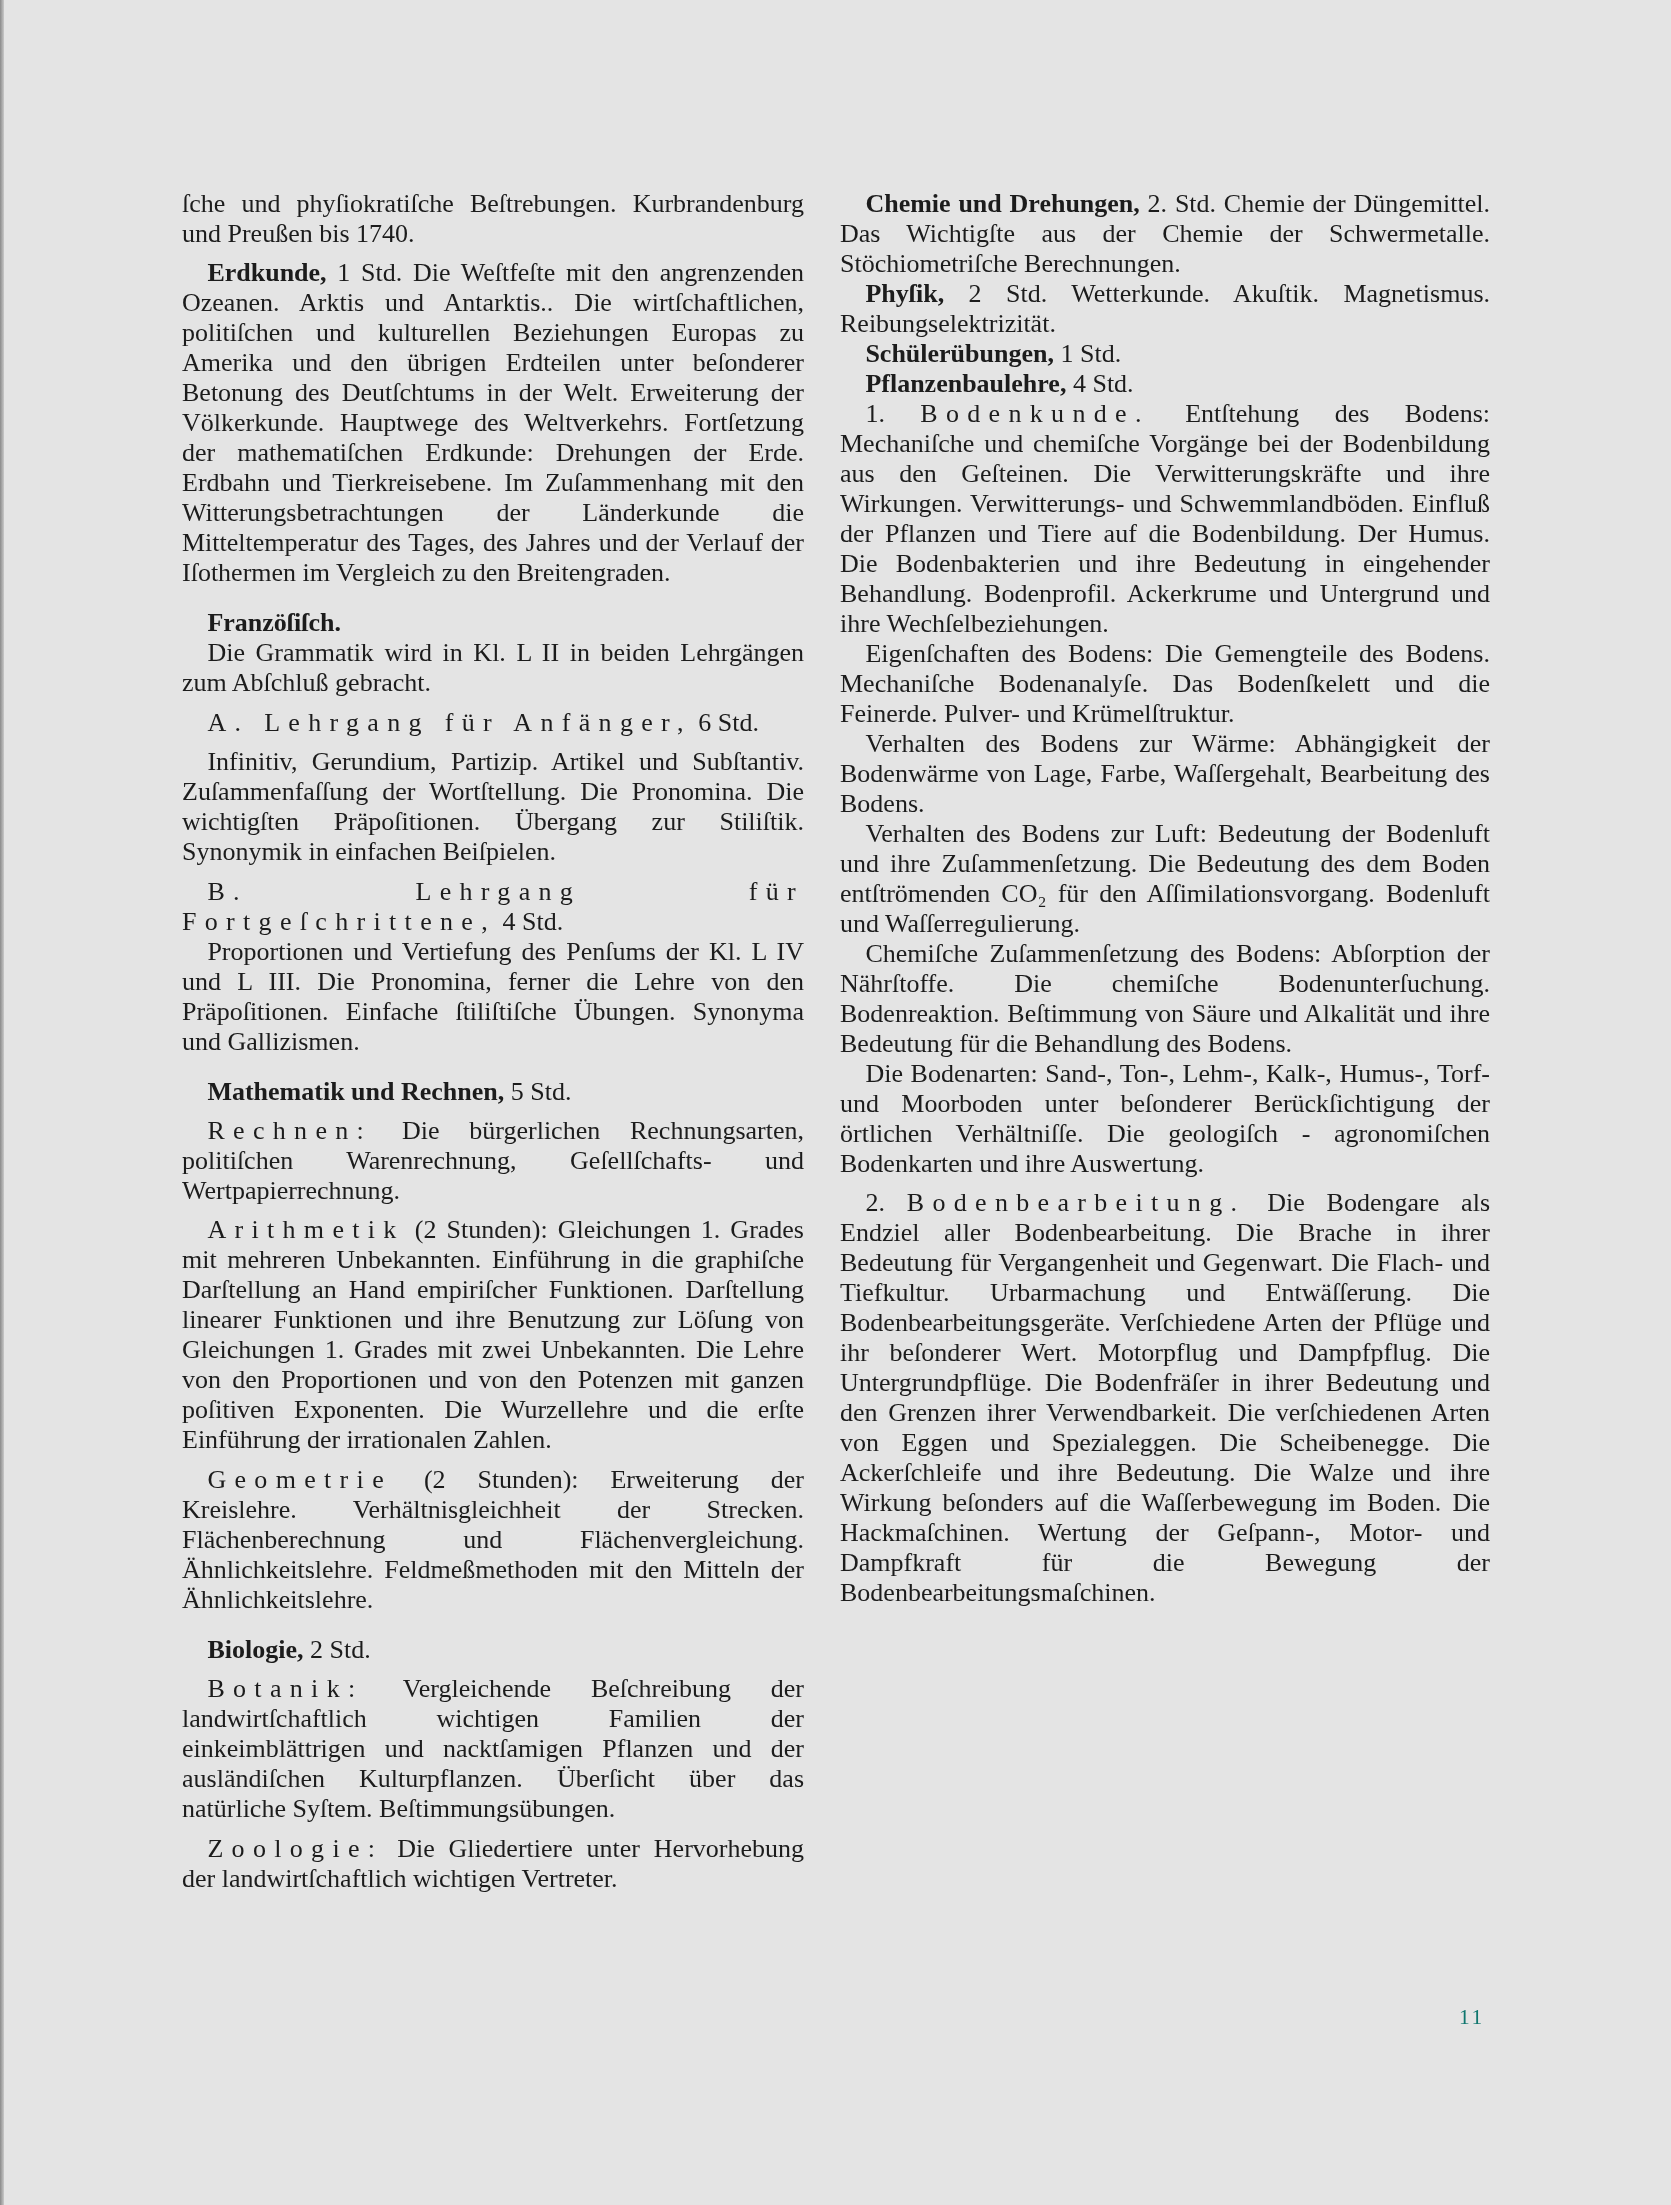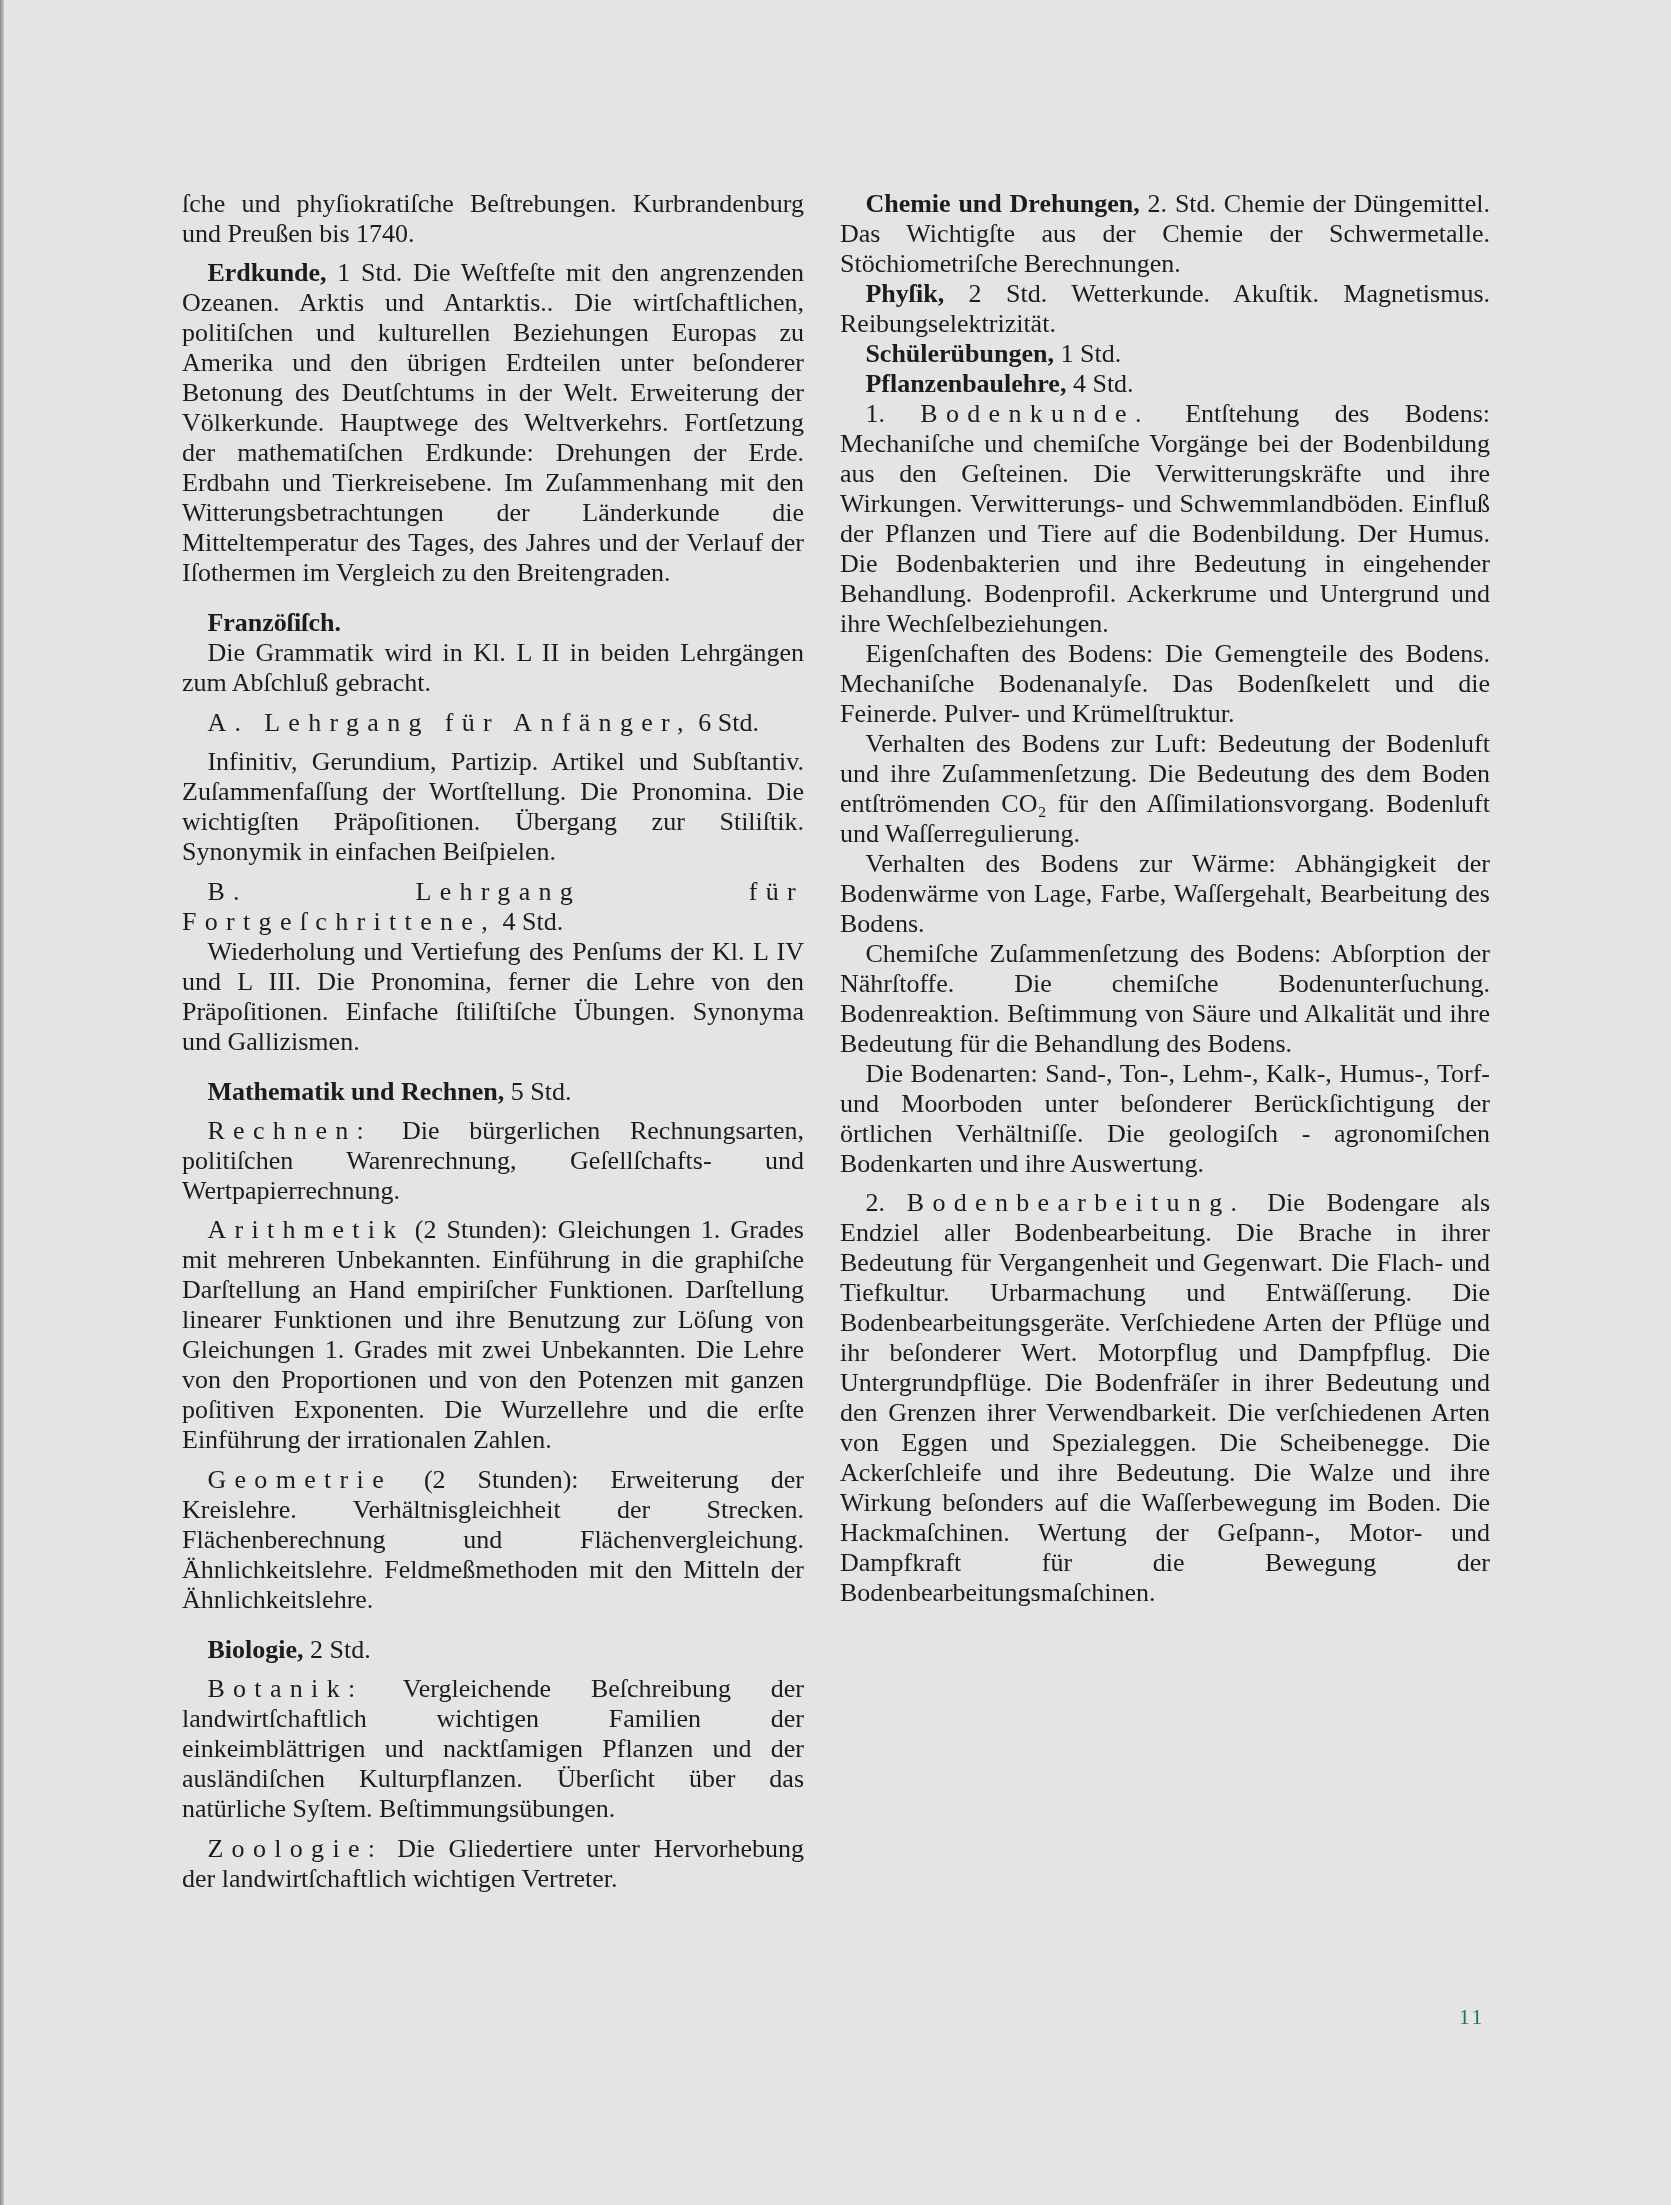--- a/index.html
+++ b/index.html
@@ -43,40 +43,40 @@
 
   <p class="para indent gap"><span class="heading">Erdkunde,</span><span> 1 Std. Die Weſtfeſte mit den angrenzenden Ozeanen. Arktis und Antarktis.. Die wirtſchaftlichen, politiſchen und kulturellen Beziehungen Europas zu Amerika und den übrigen Erdteilen unter beſonderer Betonung des Deutſchtums in der Welt. Erweiterung der Völkerkunde. Hauptwege des Weltverkehrs. Fortſetzung der mathematiſchen Erdkunde: Drehungen der Erde. Erdbahn und Tierkreisebene. Im Zuſammenhang mit den Witterungsbetrachtungen der Länderkunde die Mitteltemperatur des Tages, des Jahres und der Verlauf der Iſothermen im Vergleich zu den Breitengraden.</span></p>
 
   <p class="para indent gap-l"><span class="heading">Franzöſiſch.</span></p>
   <p class="para indent"><span>Die Grammatik wird in Kl. L II in beiden Lehrgängen zum Abſchluß gebracht.</span></p>
 
   <p class="para indent gap"><span class="spaced">A. Lehrgang für Anfänger,</span><span> 6 Std.</span></p>
   <p class="para indent gap"><span>Infinitiv, Gerundium, Partizip. Artikel und Subſtantiv. Zuſammenfaſſung der Wortſtellung. Die Pronomina. Die wichtigſten Präpoſitionen. Übergang zur Stiliſtik. Synonymik in einfachen Beiſpielen.</span></p>
 
   <p class="para indent gap"><span class="spaced">B. Lehrgang für Fortgeſchrittene,</span><span> 4 Std.</span></p>
-  <p class="para indent"><span>Wiederholung und Vertiefung des Penſums der Kl. L IV und L III. Die Pronomina, ferner die Lehre von den Präpoſitionen. Einfache ſtiliſtiſche Übungen. Synonyma und Gallizismen.</span></p>
+  <p class="para indent"><span>Proportionen und Vertiefung des Penſums der Kl. L IV und L III. Die Pronomina, ferner die Lehre von den Präpoſitionen. Einfache ſtiliſtiſche Übungen. Synonyma und Gallizismen.</span></p>
 
   <p class="para indent gap-l"><span class="heading">Mathematik und Rechnen,</span><span> 5 Std.</span></p>
   <p class="para indent gap"><span class="spaced">Rechnen:</span><span> Die bürgerlichen Rechnungsarten, politiſchen Warenrechnung, Geſellſchafts- und Wertpapierrechnung.</span></p>
   <p class="para indent gap"><span class="spaced">Arithmetik</span><span> (2 Stunden): Gleichungen 1. Grades mit mehreren Unbekannten. Einführung in die graphiſche Darſtellung an Hand empiriſcher Funktionen. Darſtellung linearer Funktionen und ihre Benutzung zur Löſung von Gleichungen 1. Grades mit zwei Unbekannten. Die Lehre von den Proportionen und von den Potenzen mit ganzen poſitiven Exponenten. Die Wurzellehre und die erſte Einführung der irrationalen Zahlen.</span></p>
   <p class="para indent gap"><span class="spaced">Geometrie</span><span> (2 Stunden): Erweiterung der Kreislehre. Verhältnisgleichheit der Strecken. Flächenberechnung und Flächenvergleichung. Ähnlichkeitslehre. Feldmeßmethoden mit den Mitteln der Ähnlichkeitslehre.</span></p>
 
   <p class="para indent gap-l"><span class="heading">Biologie,</span><span> 2 Std.</span></p>
   <p class="para indent gap"><span class="spaced">Botanik:</span><span> Vergleichende Beſchreibung der landwirtſchaftlich wichtigen Familien der einkeimblättrigen und nacktſamigen Pflanzen und der ausländiſchen Kulturpflanzen. Überſicht über das natürliche Syſtem. Beſtimmungsübungen.</span></p>
   <p class="para indent gap"><span class="spaced">Zoologie:</span><span> Die Gliedertiere unter Hervorhebung der landwirtſchaftlich wichtigen Vertreter.</span></p>
 </div>
 
 <div class="column" id="col-right">
   <p class="para indent"><span class="heading">Chemie und Drehungen,</span><span> 2. Std. Chemie der Düngemittel. Das Wichtigſte aus der Chemie der Schwermetalle. Stöchiometriſche Berechnungen.</span></p>
   <p class="para indent"><span class="heading">Phyſik,</span><span> 2 Std. Wetterkunde. Akuſtik. Magnetismus. Reibungselektrizität.</span></p>
   <p class="para indent"><span class="heading">Schülerübungen,</span><span> 1 Std.</span></p>
   <p class="para indent"><span class="heading">Pflanzenbaulehre,</span><span> 4 Std.</span></p>
   <p class="para indent"><span>1. </span><span class="spaced">Bodenkunde.</span><span> Entſtehung des Bodens: Mechaniſche und chemiſche Vorgänge bei der Bodenbildung aus den Geſteinen. Die Verwitterungskräfte und ihre Wirkungen. Verwitterungs- und Schwemmlandböden. Einfluß der Pflanzen und Tiere auf die Bodenbildung. Der Humus. Die Bodenbakterien und ihre Bedeutung in eingehender Behandlung. Bodenprofil. Ackerkrume und Untergrund und ihre Wechſelbeziehungen.</span></p>
   <p class="para indent"><span>Eigenſchaften des Bodens: Die Gemengteile des Bodens. Mechaniſche Bodenanalyſe. Das Bodenſkelett und die Feinerde. Pulver- und Krümelſtruktur.</span></p>
+  <p class="para indent"><span>Verhalten des Bodens zur Wärme: Abhängigkeit der Bodenwärme von Lage, Farbe, Waſſergehalt, Bearbeitung des Bodens.</span></p>
   <p class="para indent"><span>Verhalten des Bodens zur Luft: Bedeutung der Bodenluft und ihre Zuſammenſetzung. Die Bedeutung des dem Boden entſtrömenden CO₂ für den Aſſimilationsvorgang. Bodenluft und Waſſerregulierung.</span></p>
-  <p class="para indent"><span>Verhalten des Bodens zur Wärme: Abhängigkeit der Bodenwärme von Lage, Farbe, Waſſergehalt, Bearbeitung des Bodens.</span></p>
   <p class="para indent"><span>Chemiſche Zuſammenſetzung des Bodens: Abſorption der Nährſtoffe. Die chemiſche Bodenunterſuchung. Bodenreaktion. Beſtimmung von Säure und Alkalität und ihre Bedeutung für die Behandlung des Bodens.</span></p>
   <p class="para indent"><span>Die Bodenarten: Sand-, Ton-, Lehm-, Kalk-, Humus-, Torf- und Moorboden unter beſonderer Berückſichtigung der örtlichen Verhältniſſe. Die geologiſch - agronomiſchen Bodenkarten und ihre Auswertung.</span></p>
   <p class="para indent gap"><span>2. </span><span class="spaced">Bodenbearbeitung.</span><span> Die Bodengare als Endziel aller Bodenbearbeitung. Die Brache in ihrer Bedeutung für Vergangenheit und Gegenwart. Die Flach- und Tiefkultur. Urbarmachung und Entwäſſerung. Die Bodenbearbeitungsgeräte. Verſchiedene Arten der Pflüge und ihr beſonderer Wert. Motorpflug und Dampfpflug. Die Untergrundpflüge. Die Bodenfräſer in ihrer Bedeutung und den Grenzen ihrer Verwendbarkeit. Die verſchiedenen Arten von Eggen und Spezialeggen. Die Scheibenegge. Die Ackerſchleife und ihre Bedeutung. Die Walze und ihre Wirkung beſonders auf die Waſſerbewegung im Boden. Die Hackmaſchinen. Wertung der Geſpann-, Motor- und Dampfkraft für die Bewegung der Bodenbearbeitungsmaſchinen.</span></p>
 </div>
 
 <div class="page-number">11</div>
 
 
 </body></html>

